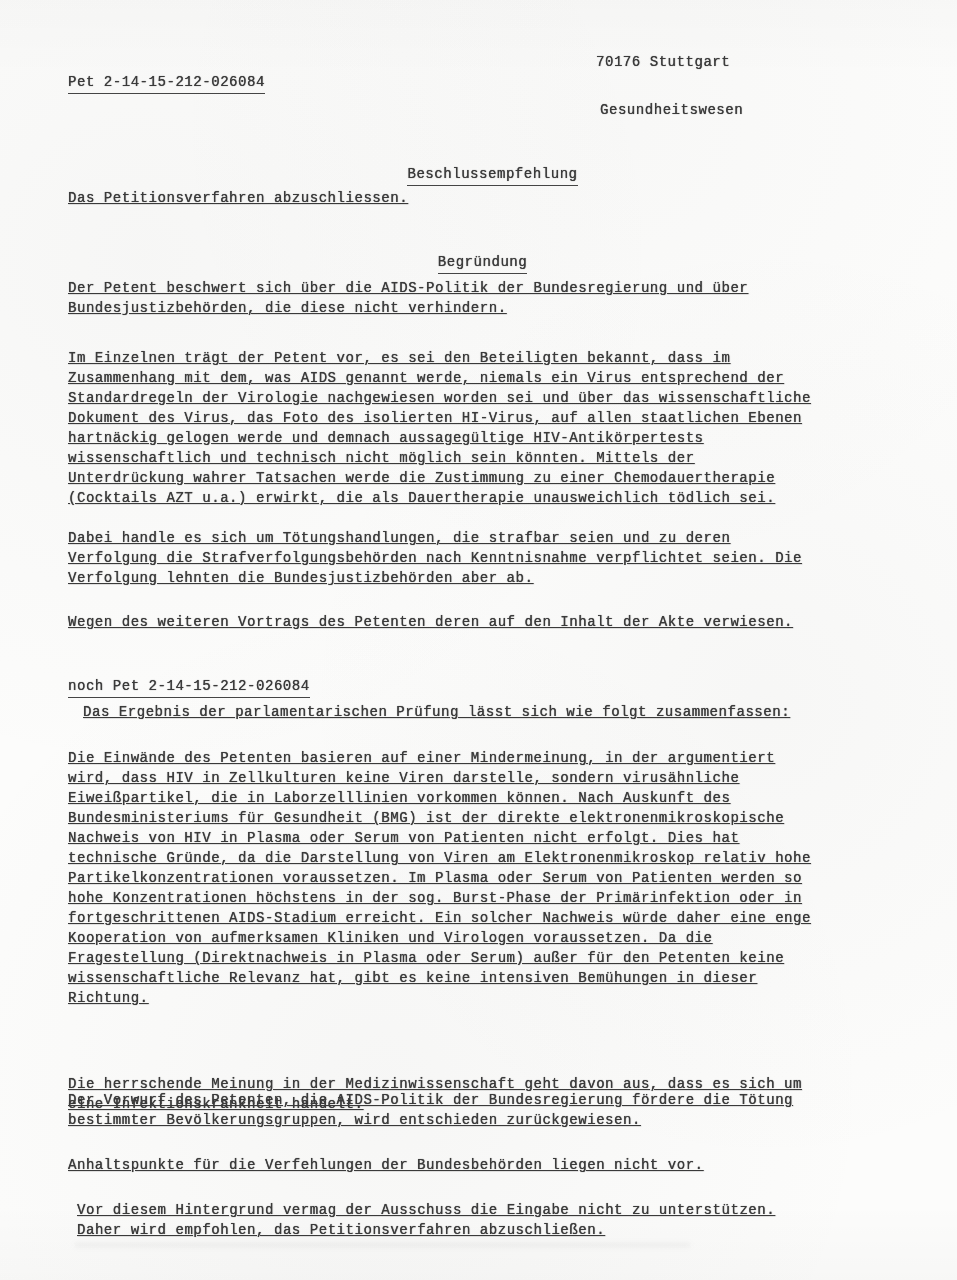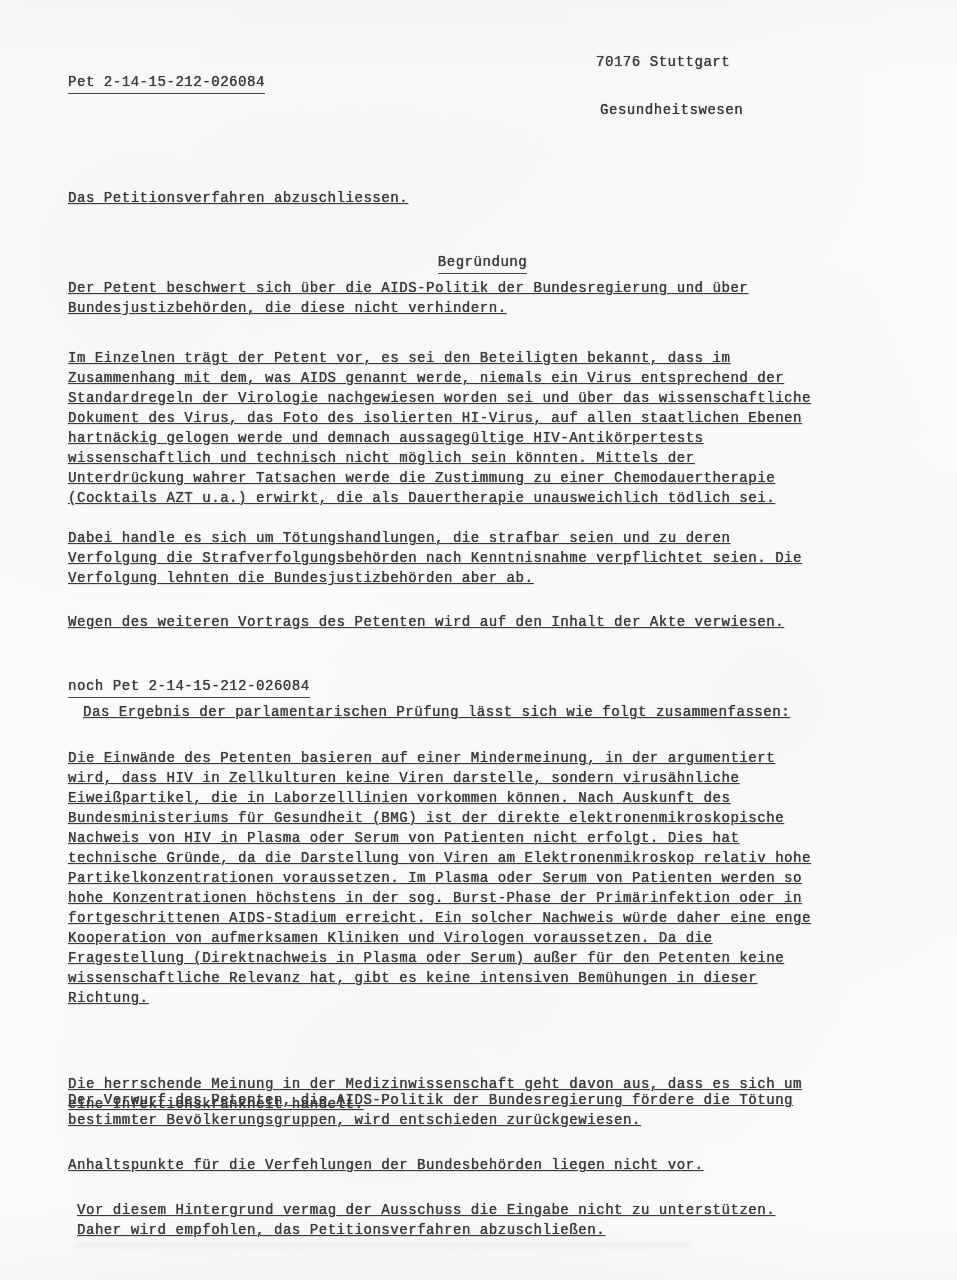--- a/index.html
+++ b/index.html
@@ -58,20 +58,23 @@
 
 <div class="page">
 
   <div class="txt" style="left:68px; top:52px;">
     <span class="u">Pet 2-14-15-212-026084</span>
   </div>
   <div class="txt" style="left:596px; top:52px;">70176 Stuttgart</div>
 
   <div class="txt" style="left:600px; top:100px;text-align:center;">Gesundheitswesen</div>
 
+  <div class="txt centered" style="top:144px;">
+    <span class="u shift-title">Beschlussempfehlung</span>
+  </div>
 
   <div class="txt left" style="top:188px;">Das Petitionsverfahren abzuschliessen.</div>
 
   <div class="txt centered" style="top:232px;">
     <span class="u shift-sub">Begründung</span>
   </div>
 
   <div class="txt left" style="top:278px;">Der Petent beschwert sich über die AIDS-Politik der Bundesregierung und über
 Bundesjustizbehörden, die diese nicht verhindern.</div>
 
@@ -81,21 +84,21 @@
 Dokument des Virus, das Foto des isolierten HI-Virus, auf allen staatlichen Ebenen
 hartnäckig gelogen werde und demnach aussagegültige HIV-Antikörpertests
 wissenschaftlich und technisch nicht möglich sein könnten. Mittels der
 Unterdrückung wahrer Tatsachen werde die Zustimmung zu einer Chemodauertherapie
 (Cocktails AZT u.a.) erwirkt, die als Dauertherapie unausweichlich tödlich sei.</div>
 
   <div class="txt left" style="top:528px;">Dabei handle es sich um Tötungshandlungen, die strafbar seien und zu deren
 Verfolgung die Strafverfolgungsbehörden nach Kenntnisnahme verpflichtet seien. Die
 Verfolgung lehnten die Bundesjustizbehörden aber ab.</div>
 
-  <div class="txt left" style="top:612px;">Wegen des weiteren Vortrags des Petenten wird auf den Inhalt der Akte verwiesen.</div>
+  <div class="txt left" style="top:612px;">Wegen des weiteren Vortrags des Petenten deren auf den Inhalt der Akte verwiesen.</div>
 
   <div class="txt" style="left:68px; top:656px;">
     <span class="u">noch Pet 2-14-15-212-026084</span>
   </div>
 
   <div class="txt left" style="top:702px;margin-left:15px;">Das Ergebnis der parlamentarischen Prüfung lässt sich wie folgt zusammenfassen:</div>
 
   <div class="txt left" style="top:748px;">Die Einwände des Petenten basieren auf einer Mindermeinung, in der argumentiert
 wird, dass HIV in Zellkulturen keine Viren darstelle, sondern virusähnliche
 Eiweißpartikel, die in Laborzelllinien vorkommen können. Nach Auskunft des

